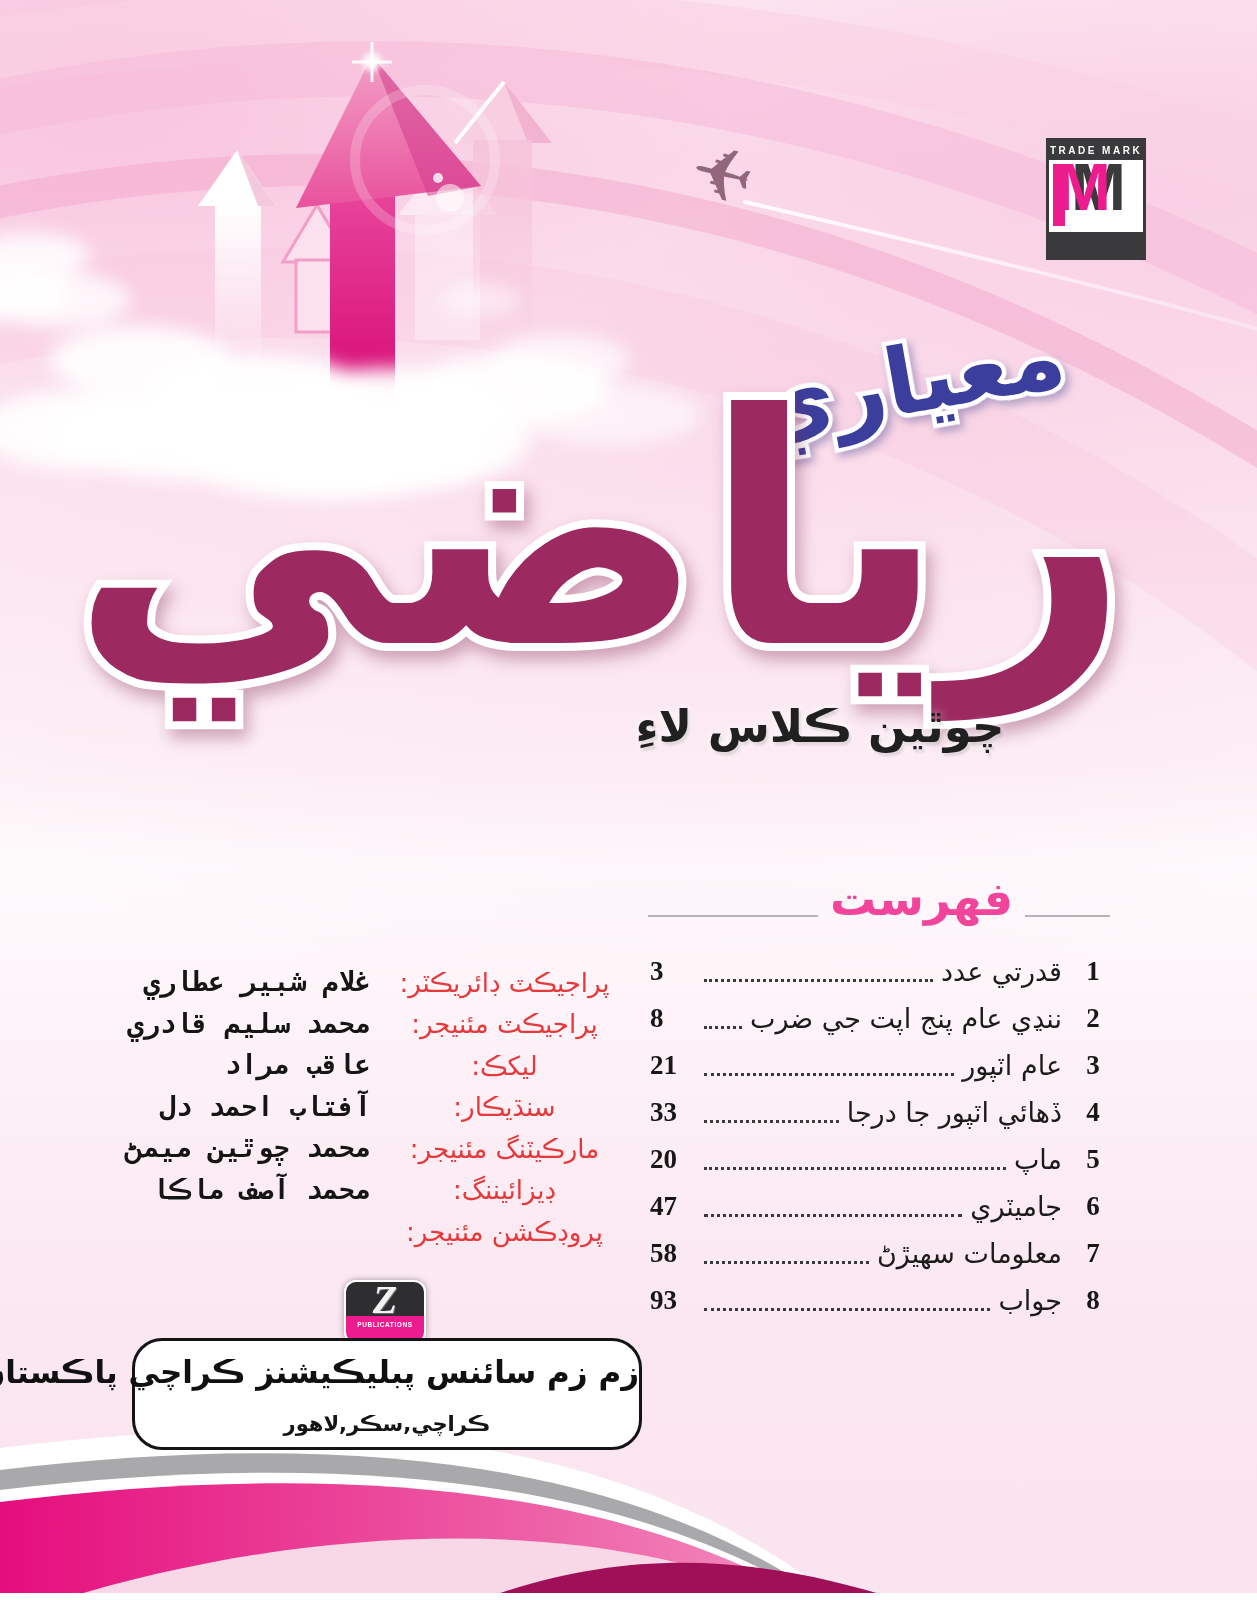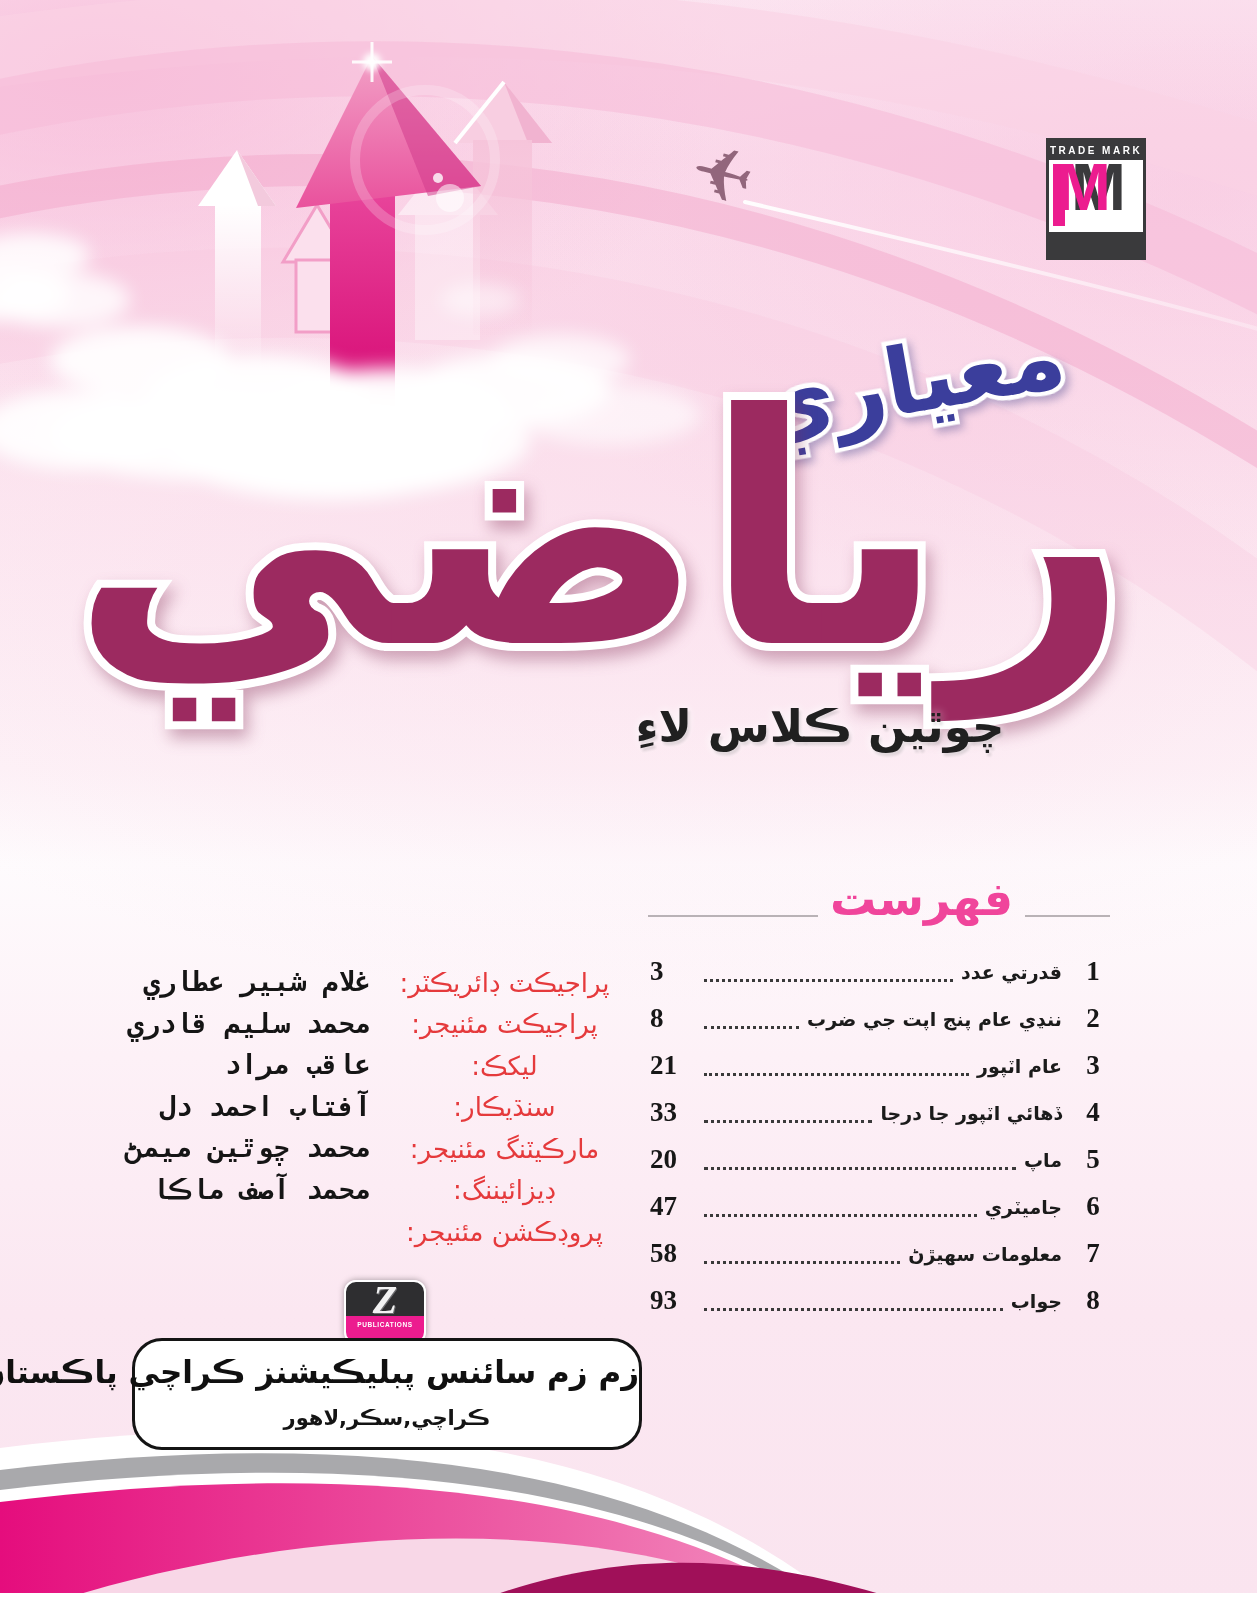--- a/index.html
+++ b/index.html
@@ -37,40 +37,40 @@
   .subtitle{top:700px;left:590px;width:460px;text-align:center;font-size:45px;font-weight:700;color:#202020;
     text-shadow:0 0 10px #fff,2px 3px 3px rgba(0,0,0,.18);direction:rtl;}
   
   .toc-heading{left:648px;top:874px;width:462px;display:flex;align-items:flex-end;gap:12px;}
   .toc-heading .line{height:2px;background:#b9b2b6;margin-bottom:8px;}
   .toc-heading .line.l{flex:1.4;} .toc-heading .line.r{flex:.7;}
   .toc-heading .txt{font-size:46px;font-weight:700;color:#f0459b;line-height:1.1;}
   .toc{left:650px;top:948px;width:458px;direction:rtl;}
   .toc-row{display:flex;align-items:center;height:47px;}
   .toc-num{width:30px;font-family:"Liberation Serif",serif;font-weight:700;font-size:27px;color:#171717;text-align:center;}
-  .toc-title{margin-right:16px;font-size:19px;font-weight:700;color:#1b1b1b;white-space:nowrap;}
+  .toc-title{margin-right:16px;font-size:27px;font-weight:400;color:#1b1b1b;white-space:nowrap;}
   .toc-leader{flex:1;min-width:12px;border-bottom:3px dotted #3a3a3a;align-self:flex-end;margin:0 8px 13px 8px;}
   .toc-page{width:46px;font-family:"Liberation Serif",serif;font-weight:700;font-size:27px;color:#171717;direction:ltr;text-align:left;}
   
   .credits{left:100px;top:962px;width:512px;direction:rtl;}
   .credit-row{display:flex;align-items:center;height:41.5px;}
   .credit-role{width:215px;text-align:center;color:#e53a3c;font-weight:400;font-size:26px;white-space:nowrap;}
   .credit-name{flex:1;text-align:right;padding-right:26px;color:#151515;font-weight:700;font-size:27px;white-space:nowrap;font-family:Liberation Mono, monospace;}
   
   .z-logo{left:344px;top:1280px;width:82px;height:64px;border-radius:12px;border:2px solid #fff;
     box-shadow:0 0 6px rgba(0,0,0,.35);box-sizing:border-box;overflow:hidden;
     background:linear-gradient(180deg,#2e2e30 0 56%,#ec1c8f 56% 100%);text-align:center;}
   .z-letter{display:block;margin-top:-2px;font-family:"Liberation Serif",serif;font-style:italic;font-weight:700;
     font-size:40px;color:#f3f3f3;line-height:1;text-shadow:1px 1px 0 #6b6b6e;}
   .z-caption{display:block;margin-top:1px;font-family:"Liberation Sans",sans-serif;font-size:6.5px;font-weight:700;
     letter-spacing:.6px;color:#fff;}
   .pub-box{left:132px;top:1338px;width:510px;height:112px;box-sizing:border-box;background:#fff;
     border:3px solid #141414;border-radius:30px;text-align:center;padding-top:10px;}
   .pub-name{direction:rtl;font-size:31px;font-weight:700;color:#101010;white-space:nowrap;line-height:1.4;}
-  .pub-cities{direction:rtl;font-size:21px;font-weight:700;color:#141414;margin-top:12px;}
+  .pub-cities{direction:rtl;font-size:21px;font-weight:700;color:#141414;margin-top:18px;}
   svg{display:block;}
 </style>
 </head>
 <body>
 
 <div class="page">
 
   <svg class="abs" style="left:0;top:0" width="1257" height="1600" viewBox="0 0 1257 1600">
     <defs>
       <filter id="blurCloud" x="-60%" y="-60%" width="220%" height="220%">

